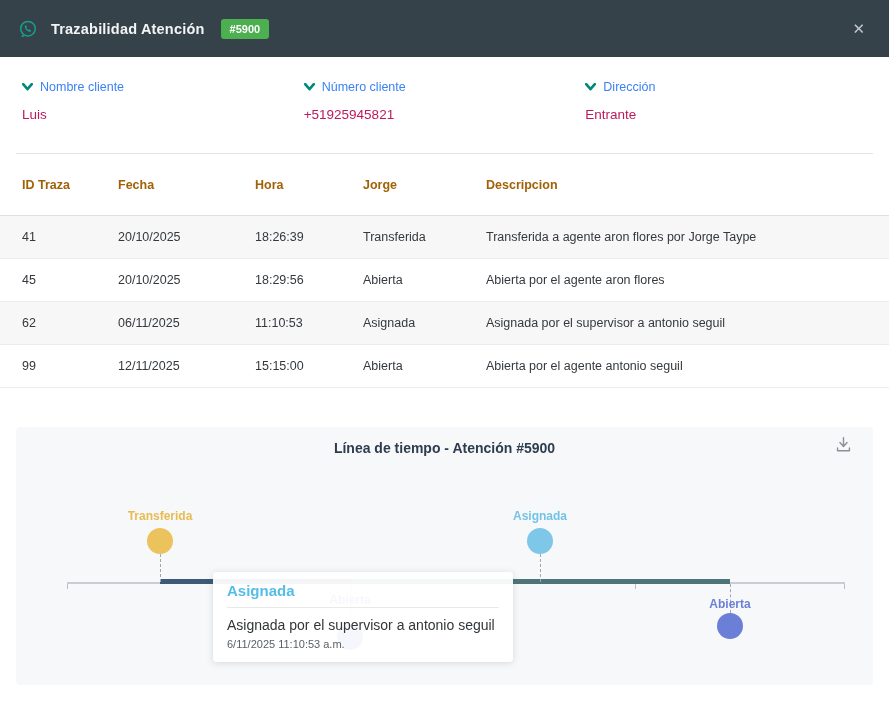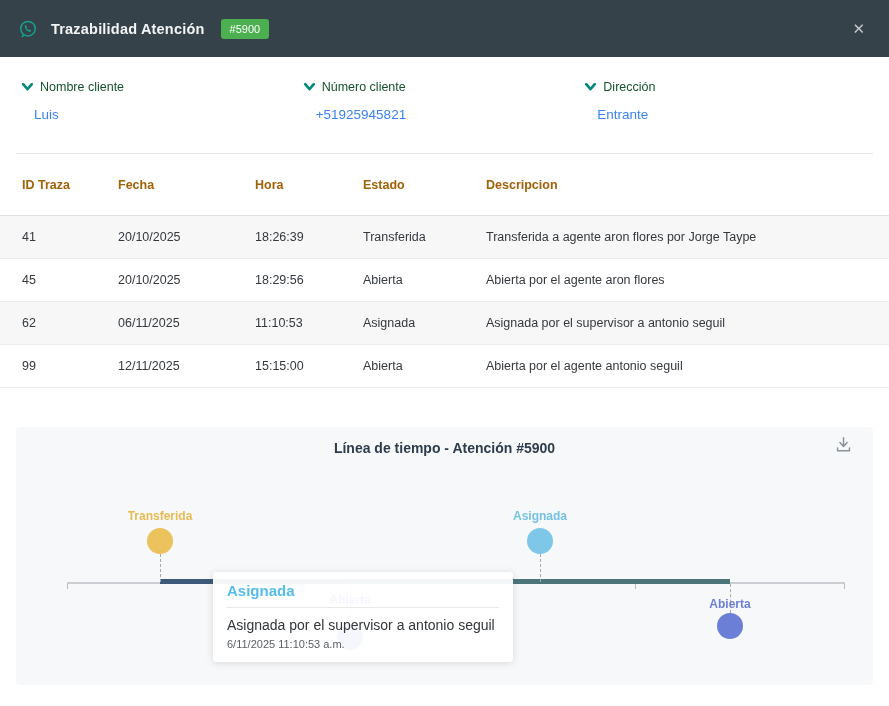--- a/index.html
+++ b/index.html
@@ -4,32 +4,32 @@
 <style>
   * { box-sizing: border-box; margin: 0; padding: 0; }
   html,body { width: 889px; height: 706px; overflow: hidden; background: #fff;
     font-family: "Liberation Sans", "DejaVu Sans", sans-serif; }
 
   
   .modal-header { height: 57px; background: #36424a; display: flex; align-items: center;
     padding: 14px 18px; }
   .wa-icon { width: 20px; height: 20px; margin-right: 13px; flex: 0 0 auto; }
   .modal-title { color: #f2f4f5; font-size: 14.5px; font-weight: bold; letter-spacing: .2px; }
-  .ticket-badge { background: #4caf50; color: #fff; font-size: 11px; font-weight: normal;
+  .ticket-badge { background: #4caf50; color: #fff; font-size: 11px; font-weight: bold;
     padding: 4px 9px; border-radius: 3px; margin-left: 16px; }
   .close-btn { margin-left: auto; color: #c3c9cd; font-size: 15px; font-weight: bold;
     cursor: pointer; line-height: 1; padding: 4px 6px; }
 
   
   .fields { display: flex; padding: 23px 22px 0 22px; }
   .field { width: 33.4%; }
-  .field-label { display: flex; align-items: center; gap: 7px; color: #14532d;
+  .field-label { display: flex; align-items: center; gap: 7px; color: #3b82f6;
     font-size: 12.5px; }
   .chev { flex: 0 0 auto; }
-  .field-value { margin-top: 13px; color: #3b82f6; font-size: 13.5px; margin-left: 12px; }
+  .field-value { margin-top: 13px; color: #be185d; font-size: 13.5px; }
 
   .divider { margin: 31px 16px 0 16px; border-top: 1px solid #e4e4e4; }
 
   
   table.trace { width: 100%; border-collapse: collapse; font-size: 12.5px; }
   .trace th { text-align: left; font-weight: bold; color: #a16207;
     padding: 24px 10px 23px 0; border-bottom: 1px solid #e0e0e0; }
   .trace th:first-child, .trace td:first-child { padding-left: 22px; }
   .trace th:nth-child(1) { width: 118px; }
   .trace th:nth-child(2) { width: 137px; }
@@ -114,21 +114,21 @@
 </div>
 
 <div class="divider"></div>
 
 <table class="trace">
   <thead>
     <tr>
       <th>ID Traza</th>
       <th>Fecha</th>
       <th>Hora</th>
-      <th>Estado</th>
+      <th>Jorge</th>
       <th>Descripcion</th>
     </tr>
   </thead>
   <tbody>
     <tr>
       <td>41</td>
       <td>20/10/2025</td>
       <td>18:26:39</td>
       <td>Transferida</td>
       <td>Transferida a agente aron flores por Jorge Taype</td>

